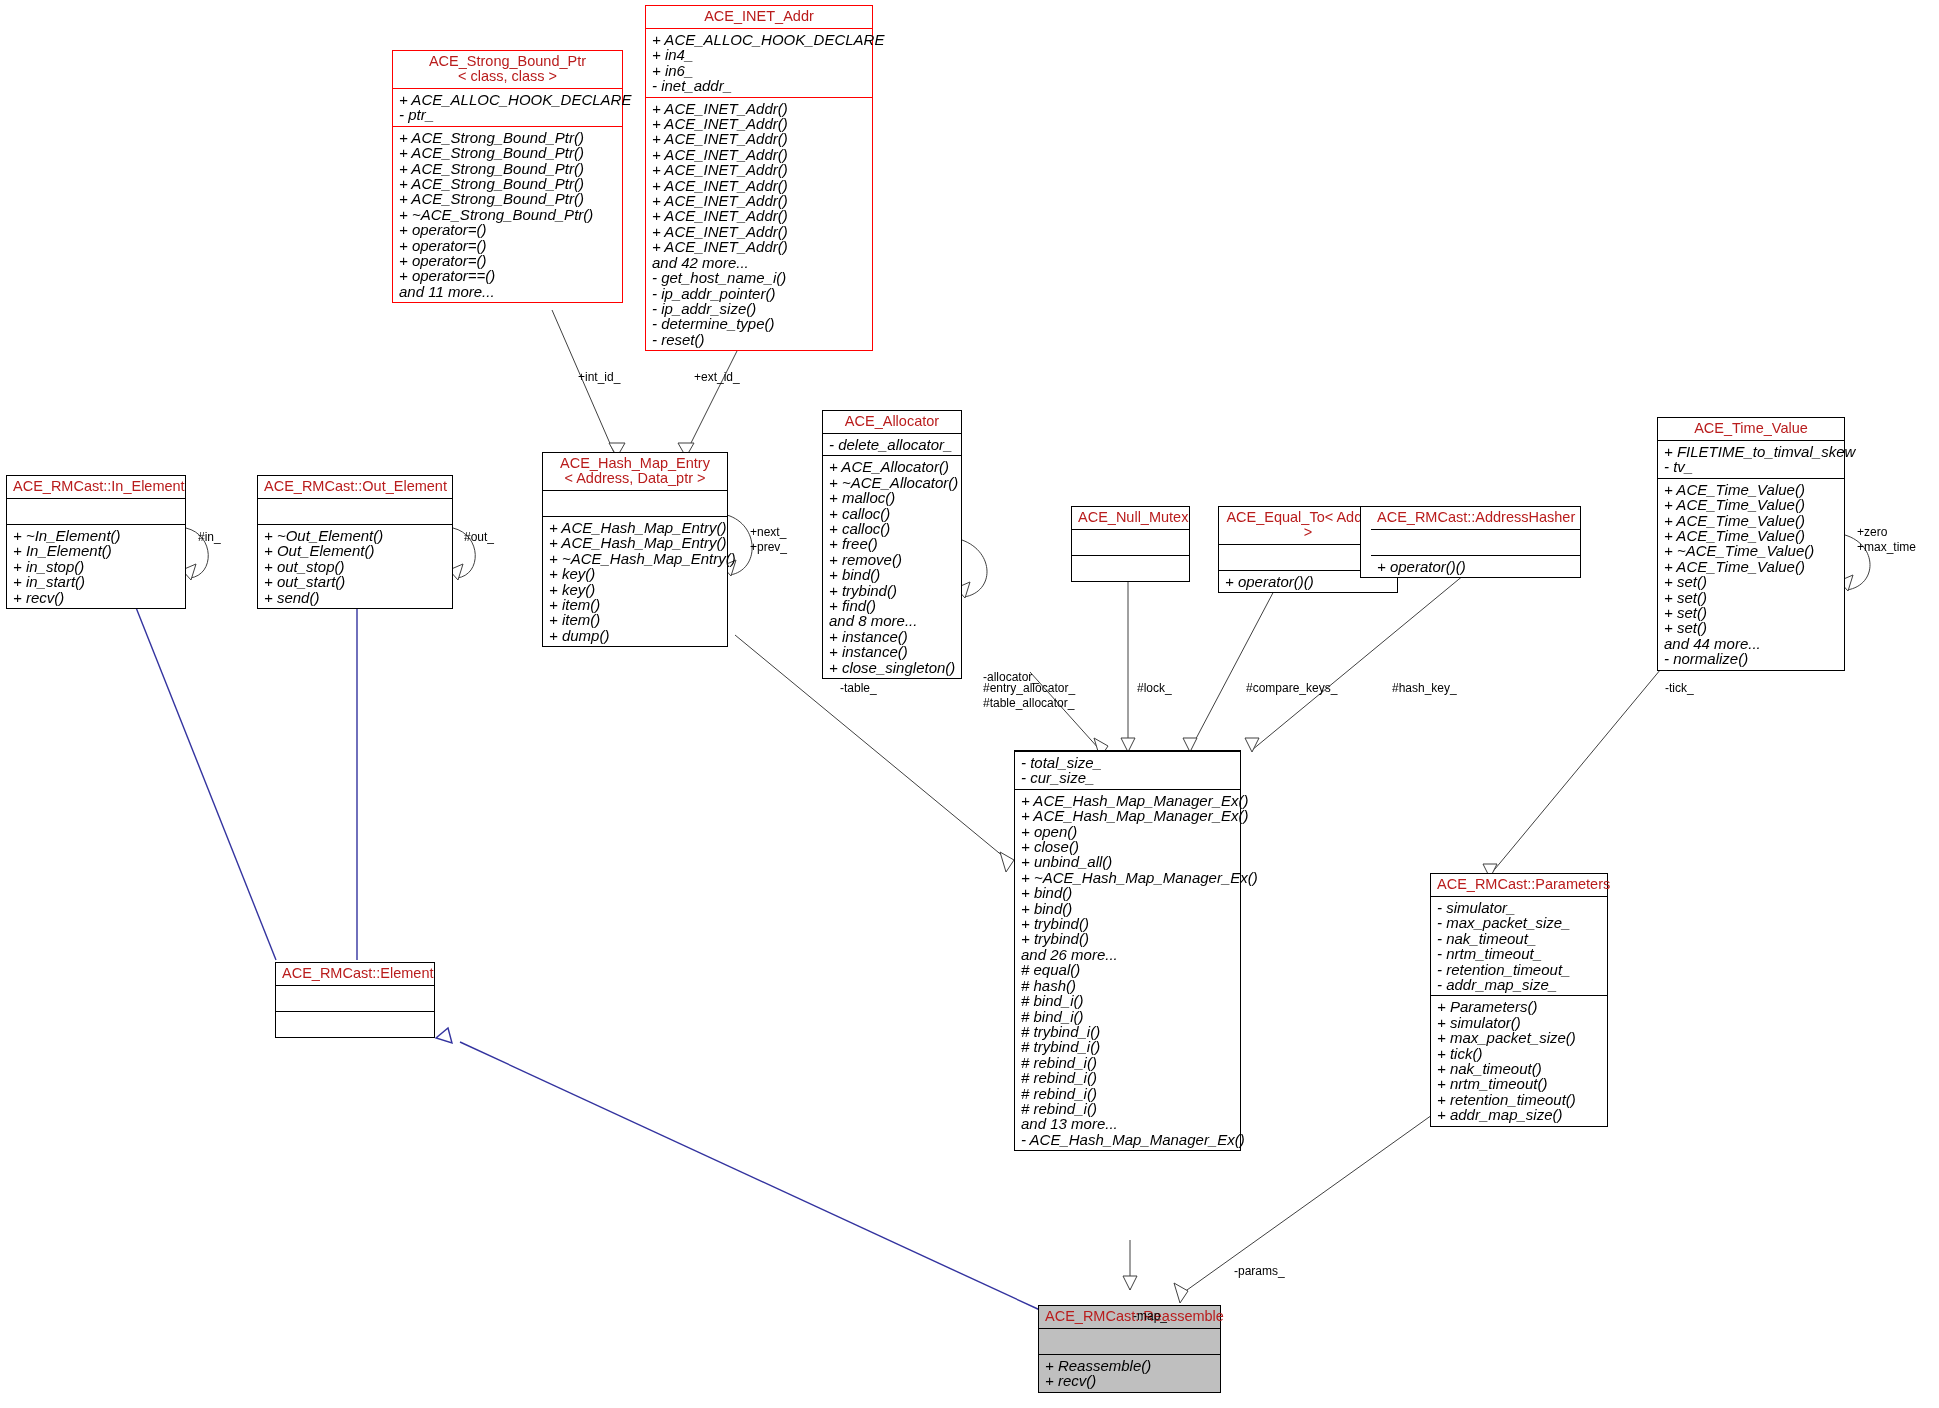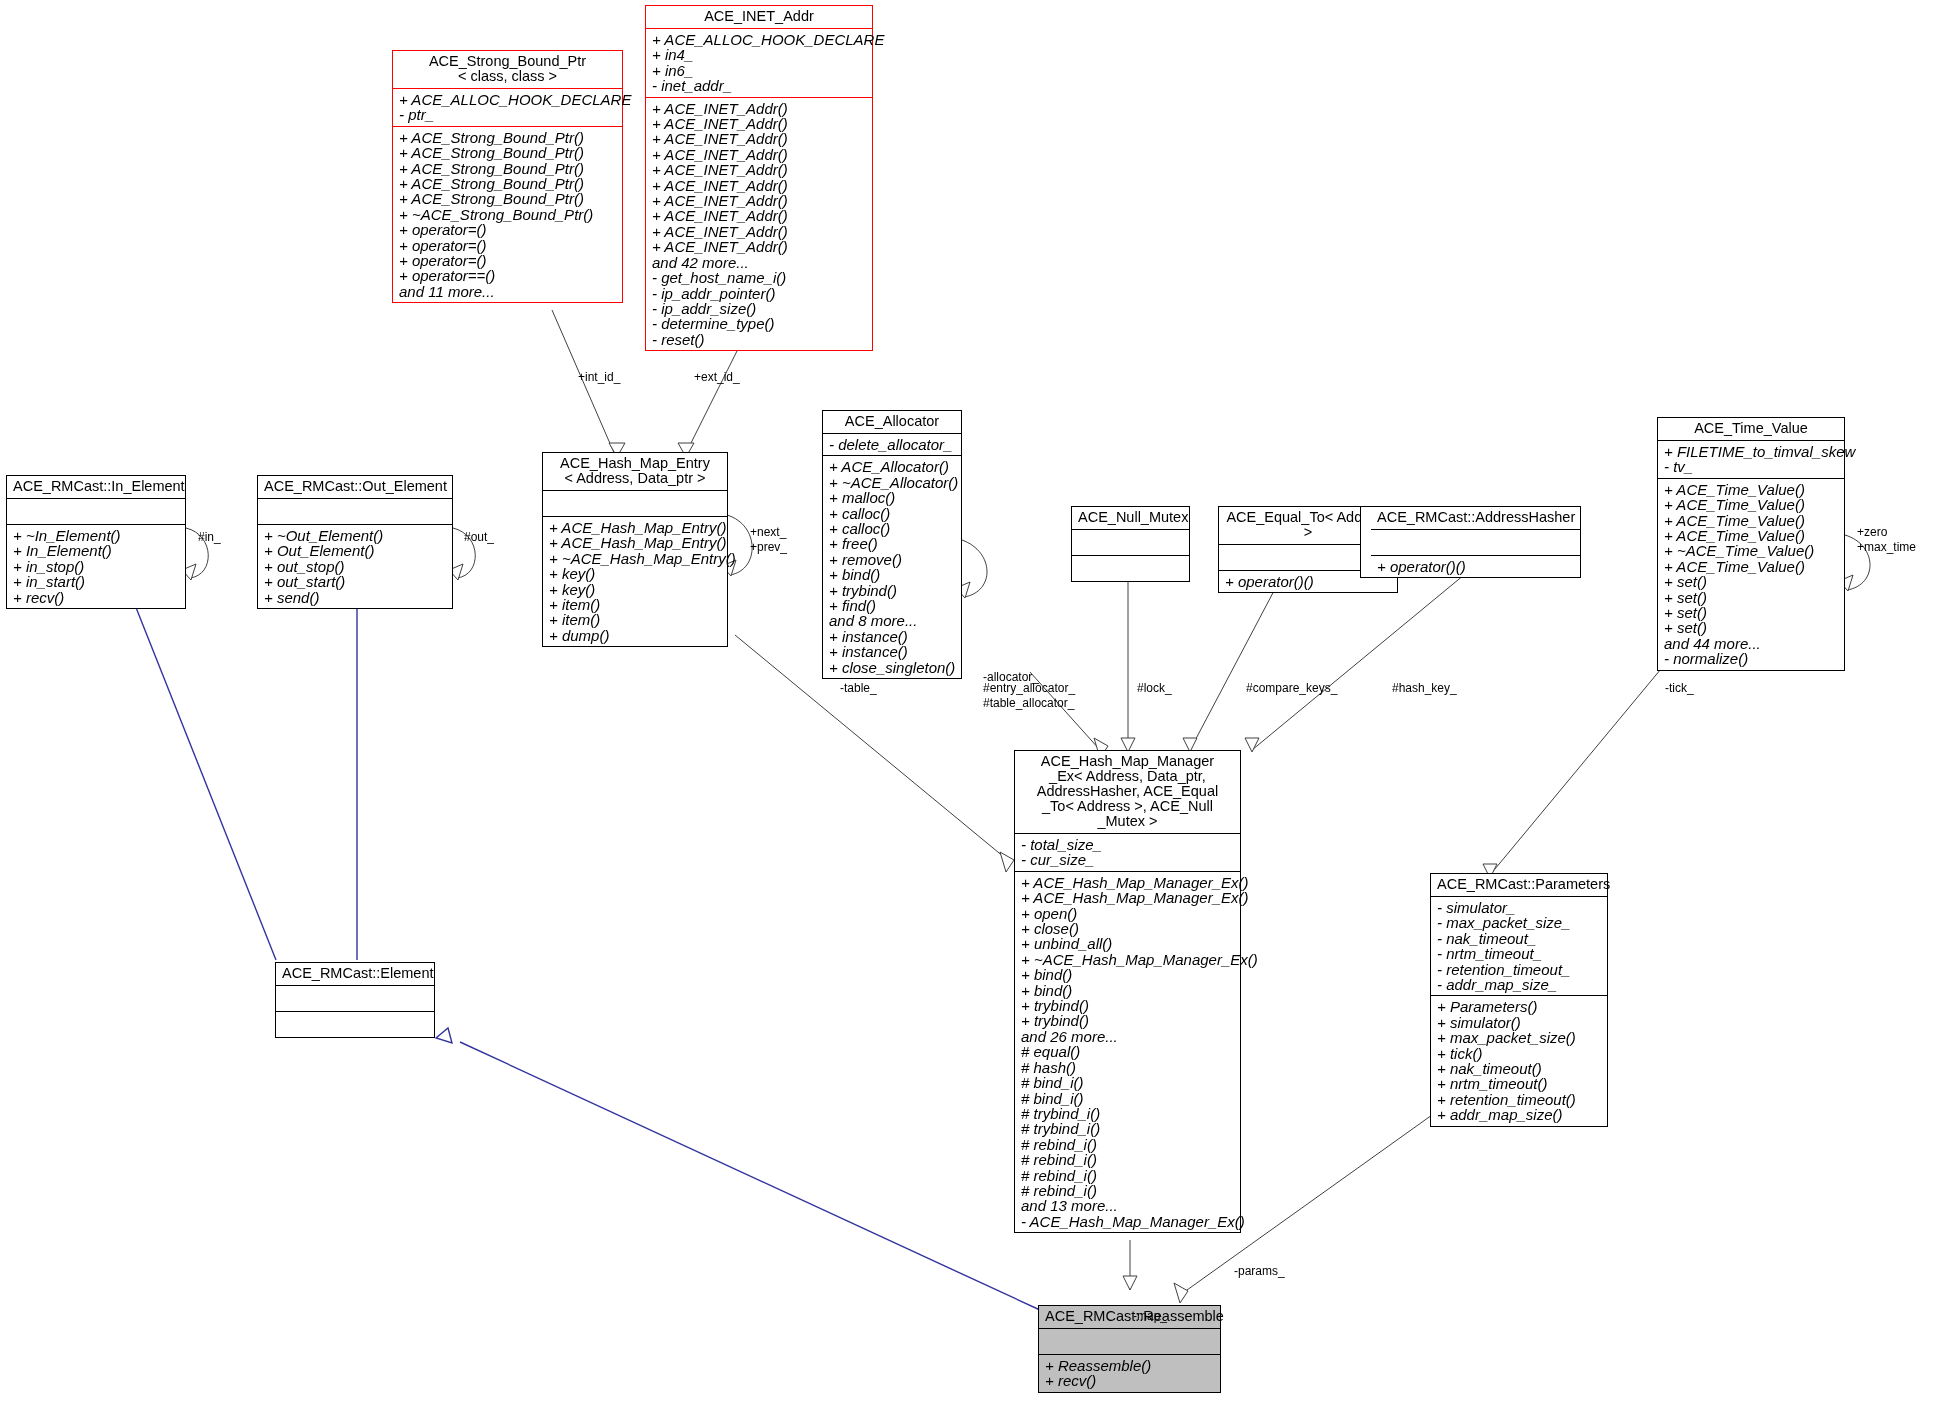--- a/index.html
+++ b/index.html
@@ -7,21 +7,21 @@
        font-family:"Liberation Sans","DejaVu Sans",sans-serif;
        -webkit-font-smoothing:none;}
   #canvas{position:absolute;left:0;top:0;width:1939px;height:1408px;}
   svg.edges{position:absolute;left:0;top:0;width:1939px;height:1408px;pointer-events:none;}
 
   .cls{position:absolute;box-sizing:border-box;background:#ffffff;
        border:1px solid #000000;}
   .cls.red{border:1.6px solid #ff0000;}
   .cls.gray{background:#bfbfbf;border:1px solid #000000;}
 
-  .cname{text-align:center;padding:3px 6px 4px 6px;font-size:14.5px;color:#000000;line-height:15px;white-space:pre-line;}
+  .cname{text-align:center;padding:3px 6px 4px 6px;font-size:14.5px;color:#b91c1c;line-height:15px;white-space:pre-line;}
   .sep{height:0;border-top:1px solid #000000;}
   .cls.red .sep{border-top:1.6px solid #ff0000;}
   .cls.gray .sep{border-top:1px solid #000000;}
 
   .attrs,.ops{padding:3px 5px 3px 6px;font-size:15px;line-height:15.4px;color:#000;font-style:italic;}
   .attrs div,.ops div{white-space:pre;}
   .empty{height:19px;}
 
   .elabel{position:absolute;font-size:12px;color:#000;line-height:15px;white-space:pre;}
 </style>
@@ -274,25 +274,20 @@
 
   <div class="cls" style="left:275px;top:962px;width:160px;">
     <div class="cname">ACE_RMCast::Element</div>
     <div class="sep"></div>
     <div class="attrs empty"></div>
     <div class="sep"></div>
     <div class="ops empty"></div>
   </div>
 
   <div class="cls" style="left:1014px;top:750px;width:227px;">
-    <div class="cname">ACE_Hash_Map_Manager
-_Ex&lt; Address, Data_ptr,
-AddressHasher, ACE_Equal
-_To&lt; Address &gt;, ACE_Null
-_Mutex &gt;</div>
     <div class="sep"></div>
     <div class="attrs">
       <div>- total_size_</div>
       <div>- cur_size_</div>
     </div>
     <div class="sep"></div>
     <div class="ops">
       <div>+ ACE_Hash_Map_Manager_Ex()</div>
       <div>+ ACE_Hash_Map_Manager_Ex()</div>
       <div>+ open()</div>

